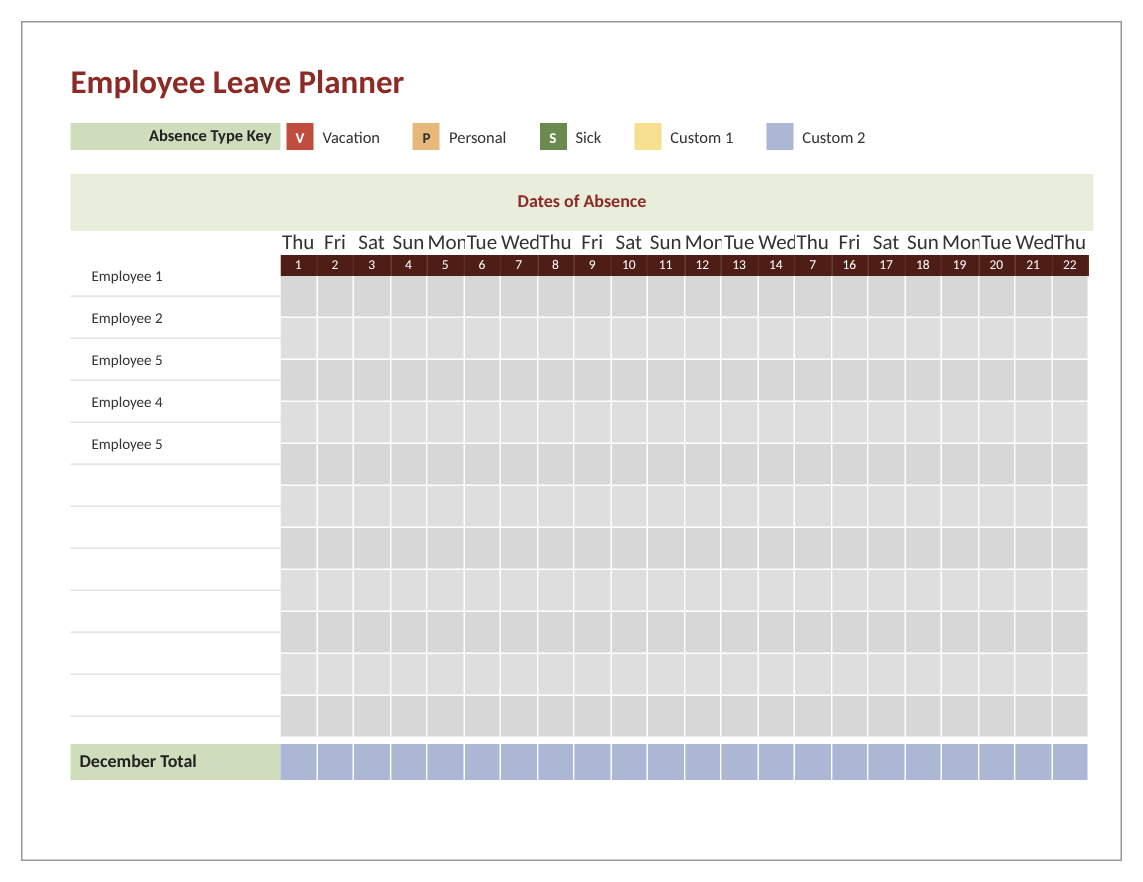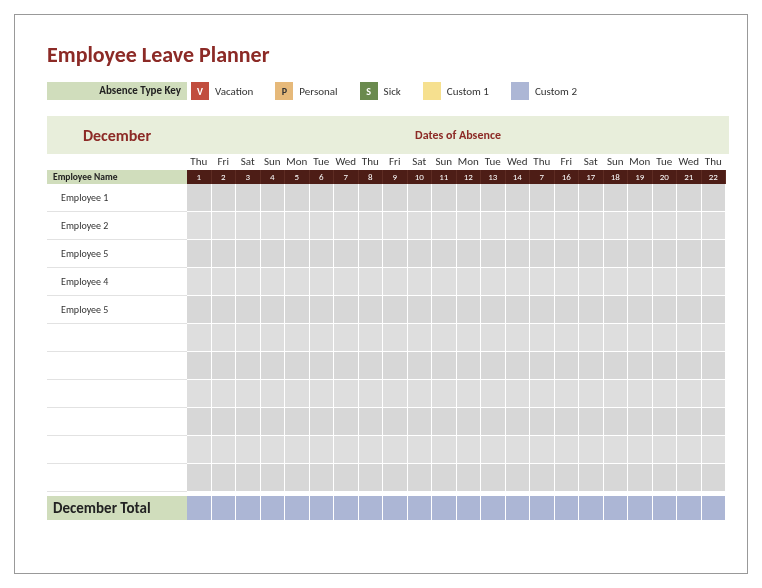--- a/index.html
+++ b/index.html
@@ -83,21 +83,21 @@
 
   .dow-row, .num-row, .emp-row, .total-row {
     display: flex;
   }
   .cell {
     width: 24.5px;
     flex-shrink: 0;
     text-align: center;
     border-right: 1px solid #fff;
   }
-  .dow-row .cell { font-size: 11px; color:#333; height:16px; line-height:16px; background:#fff; }
+  .dow-row .cell { font-size: 14px; color:#333; height:16px; line-height:16px; background:#fff; }
   .num-row .cell {
     background: #4d1d16;
     color: #fff;
     font-size: 9px;
     height: 14px;
     line-height: 14px;
     border-right: 1px solid #5e2c23;
   }
   .left-col .emp-head {
     background: #d0ddbc;
@@ -125,21 +125,21 @@
     line-height: 28px;
     color:#333;
     border-bottom: 1px solid #e2e2e2;
     background:#fff;
   }
 
   .total-band { display:flex; margin-top:4px; }
   .total-label {
     width: 140px;
     background: #d0ddbc;
-    font-size: 15px;
+    font-size: 12px;
     font-weight: 700;
     padding-left: 6px;
     height: 24px;
     line-height: 24px;
     color:#222;
   }
   .total-row { height: 24px; }
   .total-row .cell {
     background: #acb6d5;
     border-right: 1px solid #fff;
@@ -162,28 +162,26 @@
         <div class="swatch s">S</div>
         <span class="leg-label">Sick</span>
         <div class="swatch c1"></div>
         <span class="leg-label">Custom 1</span>
         <div class="swatch c2"></div>
         <span class="leg-label">Custom 2</span>
       </div>
   </div>
 
   <div class="banner">
-    <div class="month">December</div>
     <div class="dates-title">Dates of Absence</div>
   </div>
 
   <div class="grid-wrap">
     <div class="left-col">
       <div class="dow-spacer"></div>
-      <div class="emp-head">Employee Name</div>
       <div id="emp-names">
           <div class="emp-name">Employee 1</div>
           <div class="emp-name">Employee 2</div>
           <div class="emp-name">Employee 5</div>
           <div class="emp-name">Employee 4</div>
           <div class="emp-name">Employee 5</div>
           <div class="emp-name"></div>
           <div class="emp-name"></div>
           <div class="emp-name"></div>
           <div class="emp-name"></div>

